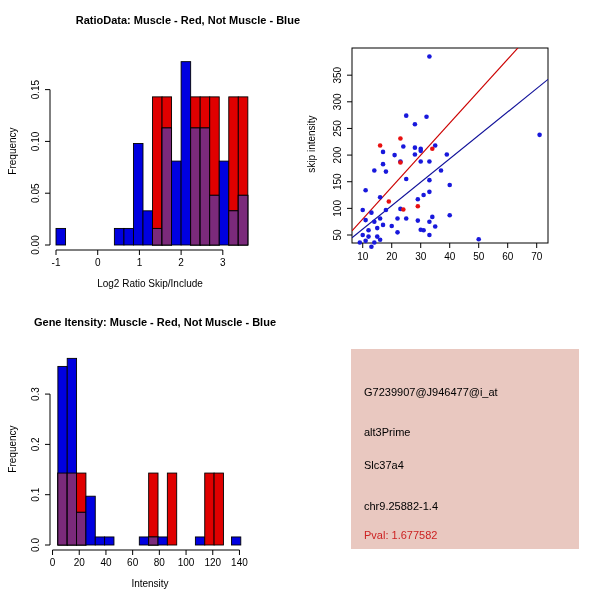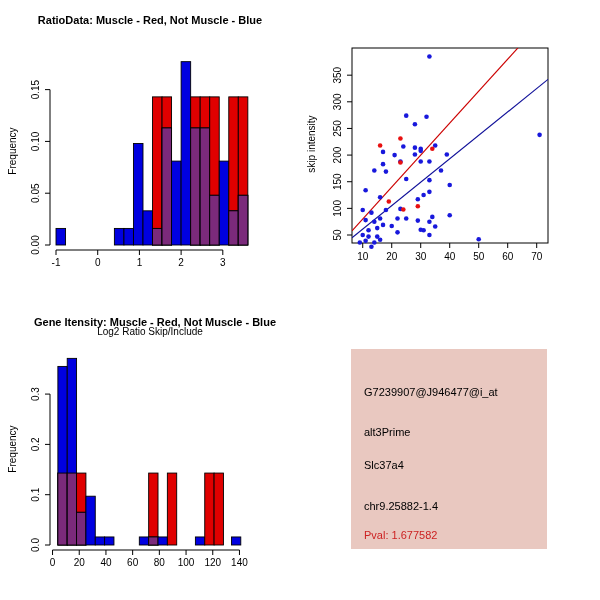--- a/index.html
+++ b/index.html
@@ -1,32 +1,32 @@
 <!DOCTYPE html>
 <html><head>
 <meta charset="utf-8">
 <style>
   html,body{margin:0;padding:0;background:#fff;}
   #screen{position:relative;width:600px;height:600px;background:#ffffff;overflow:hidden;
           font-family:"Liberation Sans","DejaVu Sans",sans-serif;}
   .panel-title{position:absolute;font-size:11px;font-weight:bold;color:#000;text-align:center;white-space:nowrap;}
-  .x-label{position:absolute;font-size:10px;color:#000;text-align:center;white-space:nowrap;margin-top:48px;}
+  .x-label{position:absolute;font-size:10px;color:#000;text-align:center;white-space:nowrap;}
   .y-label{position:absolute;font-size:10px;color:#000;text-align:center;white-space:nowrap;
            width:120px;height:14px;transform:rotate(-90deg);}
   svg{position:absolute;left:0;top:0;}
   svg text{font-family:"Liberation Sans","DejaVu Sans",sans-serif;font-size:10px;fill:#000;}
-  #info-box{position:absolute;left:351px;top:349px;width:196px;height:200px;}
+  #info-box{position:absolute;left:351px;top:349px;width:228px;height:200px;}
   .info-line{position:absolute;left:13px;font-size:11px;color:#000;white-space:nowrap;}
 </style>
 </head>
 <body>
 
 <div id="screen">
 
-  <div class="panel-title" style="left:0;top:14px;width:300px;">RatioData: Muscle - Red, Not Muscle - Blue</div>
+  <div class="panel-title" style="left:0;top:14px;width:300px;text-align:right;">RatioData: Muscle - Red, Not Muscle - Blue</div>
   <div class="y-label" style="left:-46px;top:144px;">Frequency</div>
   <div class="x-label" style="left:50px;top:278px;width:200px;">Log2 Ratio Skip/Include</div>
   <svg id="svg-hist1" width="300" height="300" viewBox="0 0 300 300">
       <g stroke="#000000" stroke-width="1">
         <line x1="56.0050547598989" y1="250" x2="222.81213142375736" y2="250"></line>
         <line x1="56.0050547598989" y1="250" x2="56.0050547598989" y2="255"></line>
         <line x1="97.70682392586352" y1="250" x2="97.70682392586352" y2="255"></line>
         <line x1="139.40859309182815" y1="250" x2="139.40859309182815" y2="255"></line>
         <line x1="181.11036225779276" y1="250" x2="181.11036225779276" y2="255"></line>
         <line x1="222.81213142375736" y1="250" x2="222.81213142375736" y2="255"></line>
@@ -190,21 +190,21 @@
         <circle cx="100.42011834319526" cy="162.54918032786884" r="2.3" fill="#E81010"></circle>
         <circle cx="88.82248520710058" cy="201.44262295081967" r="2.3" fill="#E81010"></circle>
         <circle cx="103.31952662721892" cy="209.4344262295082" r="2.3" fill="#E81010"></circle>
         <circle cx="117.81656804733727" cy="206.2377049180328" r="2.3" fill="#E81010"></circle>
         <circle cx="132.3136094674556" cy="148.69672131147541" r="2.3" fill="#E81010"></circle>
       </g>
     </svg>
 
   <div class="panel-title" style="left:0;top:316px;width:310px;">Gene Itensity: Muscle - Red, Not Muscle - Blue</div>
   <div class="y-label" style="left:-46px;top:442px;">Frequency</div>
-  <div class="x-label" style="left:50px;top:578px;width:200px;font-weight:bold;">Intensity</div>
+  <div class="x-label" style="left:50px;top:578px;width:200px;">Intensity</div>
   <svg id="svg-hist2" width="300" height="300" viewBox="0 0 300 300" style="left:0;top:300px;">
       <g stroke="#000000" stroke-width="1">
         <line x1="52.53674983142279" y1="250" x2="239.45515846257584" y2="250"></line>
         <line x1="52.53674983142279" y1="250" x2="52.53674983142279" y2="255"></line>
         <line x1="79.23937963587323" y1="250" x2="79.23937963587323" y2="255"></line>
         <line x1="105.94200944032366" y1="250" x2="105.94200944032366" y2="255"></line>
         <line x1="132.6446392447741" y1="250" x2="132.6446392447741" y2="255"></line>
         <line x1="159.34726904922454" y1="250" x2="159.34726904922454" y2="255"></line>
         <line x1="186.049898853675" y1="250" x2="186.049898853675" y2="255"></line>
         <line x1="212.7525286581254" y1="250" x2="212.7525286581254" y2="255"></line>

